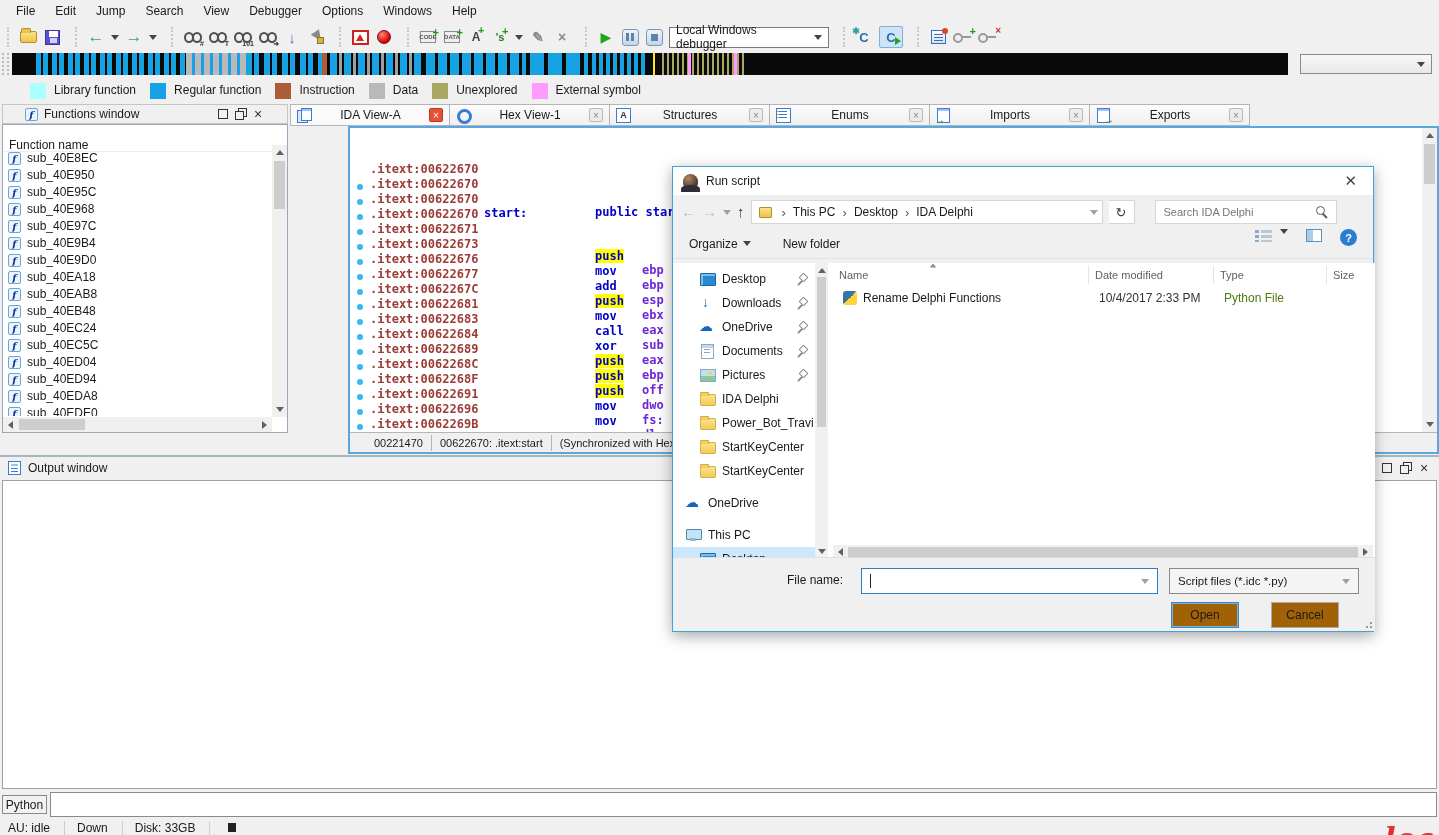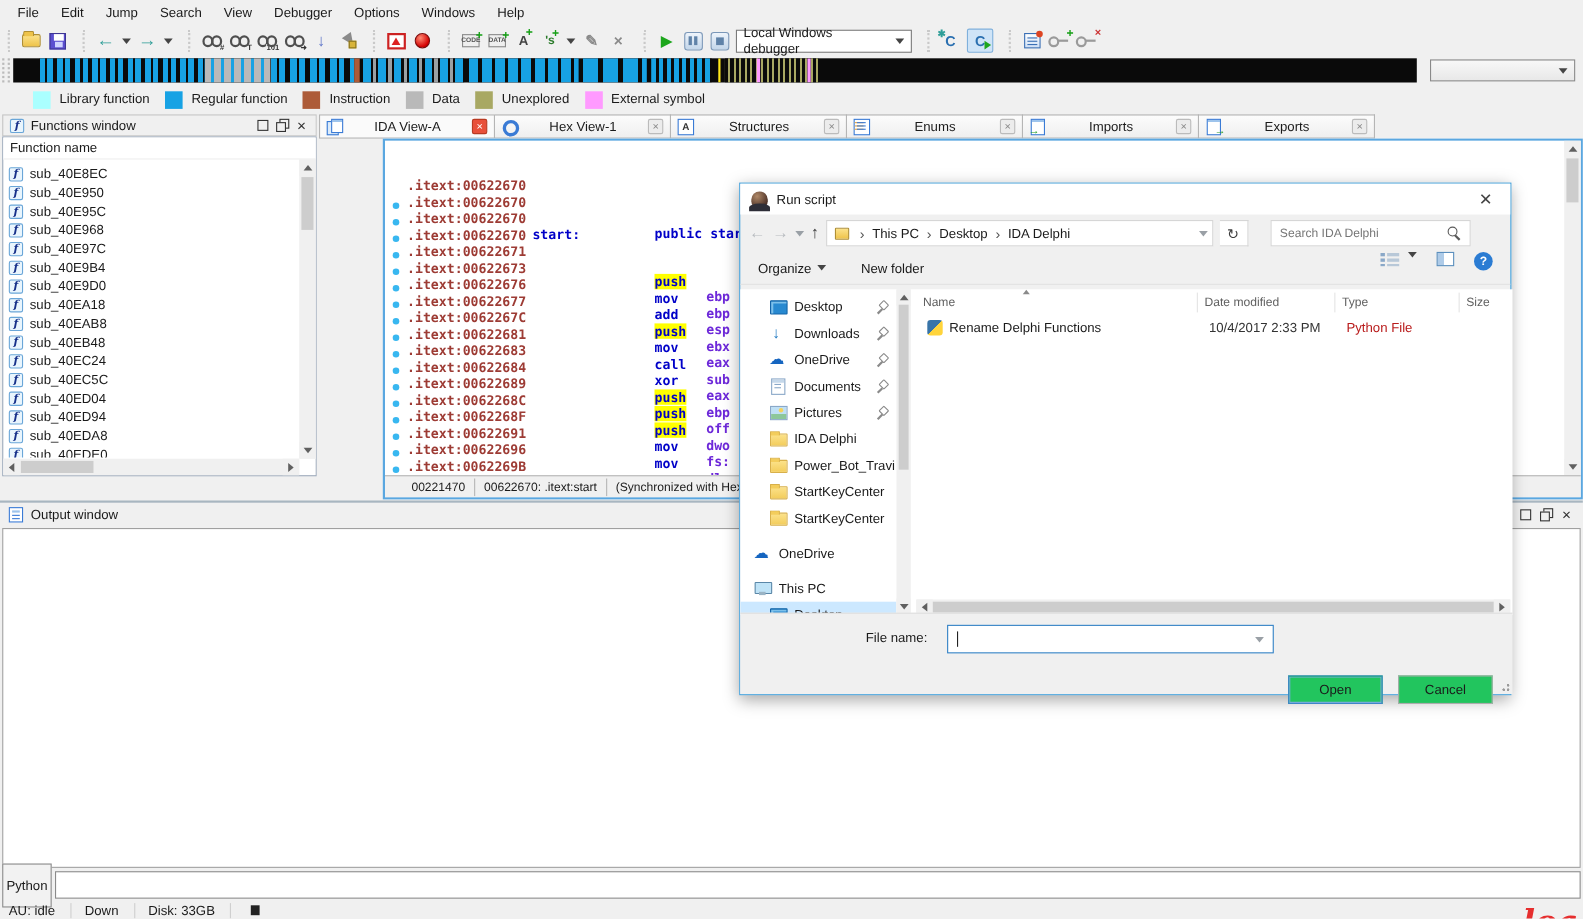--- a/index.html
+++ b/index.html
@@ -72,29 +72,29 @@
 .sg7{left:647px;width:85px;background:repeating-linear-gradient(90deg,#0a0a0a 0 3px,#a8a863 3px 5px)}
 .sgP1{left:676px;width:3px;background:#ff9aff}
 .sgP2{left:722px;width:3px;background:#ff9aff}
 .band-combo{position:absolute;right:7px;top:2px;width:132px;height:20px;border:1px solid #8a8a8a;background:linear-gradient(#f8f8f8,#e8e8e8);display:flex;align-items:center;justify-content:flex-end;padding-right:6px}
 
 .legend{position:absolute;left:0;top:78px;width:1439px;height:25px;display:flex;align-items:center;gap:14px;padding-left:30px}
 .litem{display:flex;align-items:flex-start;gap:8px}
 .swatch{width:16px;height:16px;display:inline-block}
 
 .funcwin{position:absolute;left:2px;top:104px;width:286px;height:329px}
-.paneltitle{height:20px;display:flex;align-items:center;gap:6px;padding:0 6px;background:#f0f0f0;border:1px solid #c5c5c5}
+.paneltitle{height:20px;display:flex;align-items:center;gap:6px;padding:0 22px;background:#f0f0f0;border:1px solid #c5c5c5}
 .paneltitle .sp{flex:1}
 .wb{width:12px;height:12px;position:relative;display:inline-block}
 .wb-max::before{content:"";position:absolute;inset:1px;border:1px solid #333}
 .wb-rest::before{content:"";position:absolute;left:3px;top:0;width:7px;height:7px;border:1px solid #333}
 .wb-rest::after{content:"";position:absolute;left:0;top:3px;width:7px;height:7px;border:1px solid #333;background:#f0f0f0}
 .wb-close::before{content:"×";position:absolute;left:1px;top:-2px;font-size:14px;color:#333}
 .funcbody{position:absolute;left:0;top:20px;right:0;bottom:0;background:#fff;border:1px solid #9aa7b8}
-.fhdr{height:20px;padding:2px 6px;border-bottom:1px solid #eee;background:#fff}
+.fhdr{height:20px;padding:13px 6px;border-bottom:1px solid #eee;background:#fff}
 .flist{position:absolute;left:1px;top:21px;right:16px;bottom:16px;overflow:hidden;padding-top:2px}
 .frow{height:17px;display:flex;align-items:flex-end;gap:6px;padding-left:4px;white-space:nowrap}
 .f-ico{width:13px;height:13px;border:1px solid #6aa6d8;background:#e9f5fd;color:#17308a;font:italic bold 10px "DejaVu Serif",serif;display:inline-flex;align-items:center;justify-content:center;border-radius:2px;flex:none}
 .f-ico::before{content:"f"}
 
 .sb{background:#f0f0f0;position:absolute}
 .sbv{width:15px}
 .sbh{height:15px}
 .sb-btn{position:absolute;width:15px;height:15px;display:flex;align-items:center;justify-content:center;background:#f0f0f0}
 .tri-up{width:0;height:0;border-left:4px solid transparent;border-right:4px solid transparent;border-bottom:5px solid #606060}
@@ -144,21 +144,21 @@
 .dcell:last-child{border-right:none}
 
 .outwin{position:absolute;left:0;top:455px;width:1439px;height:380px;background:#f0f0f0;border-top:2px solid #a8b6c0}
 .out-title{height:21px;display:flex;align-items:center;gap:7px;padding:0 8px}
 .doc-ico{width:13px;height:14px;border:1px solid #3a7bd5;background:#fff;position:relative;flex:none}
 .doc-ico::before{content:"";position:absolute;left:2px;top:2px;right:2px;height:2px;background:#9ec4ec}
 .doc-ico::after{content:"";position:absolute;left:2px;top:6px;width:7px;height:1px;background:#3a7bd5;box-shadow:0 3px 0 #3a7bd5}
 .out-title .sp{flex:1}
 .out-body{position:absolute;left:2px;right:2px;top:23px;height:309px;background:#fff;border:1px solid #a0a0a0}
 .pyrow{position:absolute;left:2px;right:2px;top:334px;height:27px;display:flex;gap:3px;align-items:center}
-.pybtn{width:45px;height:40px;border:1px solid #8a8a8a;background:#f2f2f2;display:flex;align-items:center;justify-content:center}
+.pybtn{width:45px;height:19px;border:1px solid #8a8a8a;background:#f2f2f2;display:flex;align-items:center;justify-content:center}
 .pyinput{flex:1;height:25px;border:1px solid #8a8a8a;background:#fff}
 .statusbar{position:absolute;left:0;right:0;top:362px;height:18px;display:flex;align-items:center;padding-left:8px;overflow:hidden}
 .stitem{padding-right:14px;margin-right:12px;border-right:1px solid #cfcfcf;white-space:pre}
 .caret-art{position:absolute;left:228px;top:4px;width:8px;height:9px;background:#222}
 .wmark{position:absolute;right:4px;top:2px;font:italic bold 30px "DejaVu Serif",serif;color:#e62e2e;height:16px;overflow:visible}
 
 .dlg{position:absolute;left:672px;top:166px;width:702px;height:466px;background:#f0f0f0;border:1px solid #41a1dd;box-shadow:0 4px 14px rgba(0,0,0,.35);z-index:10}
 .dlg-title{height:28px;background:#fff;display:flex;align-items:center;gap:8px;padding:0 10px}
 .ida-ico{width:15px;height:15px;border-radius:50% 50% 40% 40%;background:radial-gradient(circle at 35% 30%,#b08968,#4a2f26 75%);position:relative;flex:none}
 .ida-ico::after{content:"";position:absolute;left:-2px;bottom:-3px;width:19px;height:7px;border-radius:50% 50% 0 0;background:#2e2e38}
@@ -214,30 +214,30 @@
 .colhdr .c{height:18px;line-height:18px;border-right:1px solid #e4e4e4;padding-left:6px}
 .c-name{width:256px}
 .c-date{width:125px}
 .c-type{width:113px}
 .c-size{flex:1;border-right:none!important}
 .sortmark{position:absolute;left:96px;top:0}
 .fitem{height:22px;display:flex;align-items:center;font-size:12px}
 .pyico{width:14px;height:14px;border-radius:3px;background:linear-gradient(135deg,#3874a8 0 50%,#ffd43b 50% 100%);margin:0 6px 0 10px;flex:none}
 .fname{width:236px}
 .fdate{width:125px;color:#333}
-.ftype{width:120px;color:#b91c1c}
+.ftype{width:120px;color:#4d7c0f}
 .file-hscroll{position:absolute;left:0;right:2px;bottom:0;height:14px;background:#f0f0f0}
 .footer{position:absolute;left:0;bottom:0;width:702px;height:74px;background:#f0f0f0;border-top:1px solid #dfdfdf}
 .fn-label{position:absolute;left:114px;top:15px}
 .fn-input{position:absolute;left:188px;top:10px;width:297px;height:26px;background:#fff;border:1px solid #2f7fc4;display:flex;align-items:center;padding:0 8px}
 .fn-caret{width:1px;height:14px;background:#222}
 .fn-input .sp{flex:1}
 .filter{position:absolute;left:496px;top:10px;width:190px;height:26px;background:#f4f4f4;border:1px solid #8a8a8a;display:flex;align-items:center;padding:0 8px;gap:6px}
 .filter span{flex:1;font-size:11.5px}
-.btn{position:absolute;top:56px;width:86px;height:26px;background:#22c55e;border:1px solid #adadad;display:flex;align-items:center;justify-content:center}
+.btn{position:absolute;top:44px;width:68px;height:26px;background:#a16207;border:1px solid #adadad;display:flex;align-items:center;justify-content:center}
 .btn-open{left:498px;border:1px solid #3f85c9;box-shadow:inset 0 0 0 1px #7ab0dd}
 .btn-cancel{left:598px}
 .grip{position:absolute;right:2px;bottom:2px;width:8px;height:8px;background:radial-gradient(circle at 2px 6px,#9a9a9a 1px,transparent 1.4px),radial-gradient(circle at 6px 6px,#9a9a9a 1px,transparent 1.4px),radial-gradient(circle at 6px 2px,#9a9a9a 1px,transparent 1.4px)}
 </style>
 </head>
 <body>
 
 <div class="menubar">
 
     <span class="mitem">File</span>
@@ -1011,17 +1011,21 @@
       </div>
     </div>
   </div>
   <div class="footer">
     <span class="fn-label">File name:</span>
     <div class="fn-input">
       <i class="fn-caret"></i>
       <span class="sp"></span>
       <i class="caret lite"></i>
     </div>
+    <div class="filter">
+      <span>Script files (*.idc *.py)</span>
+      <i class="caret lite"></i>
+    </div>
     <div class="btn btn-open">Open</div>
     <div class="btn btn-cancel">Cancel</div>
     <i class="grip"></i>
   </div>
 </div>
 
 </body></html>

